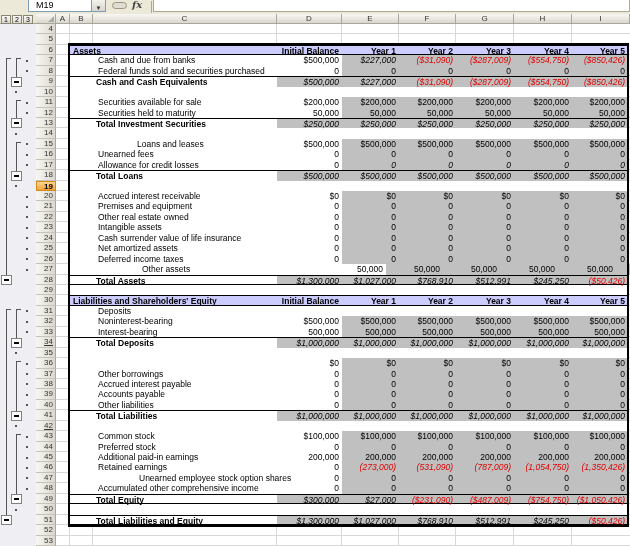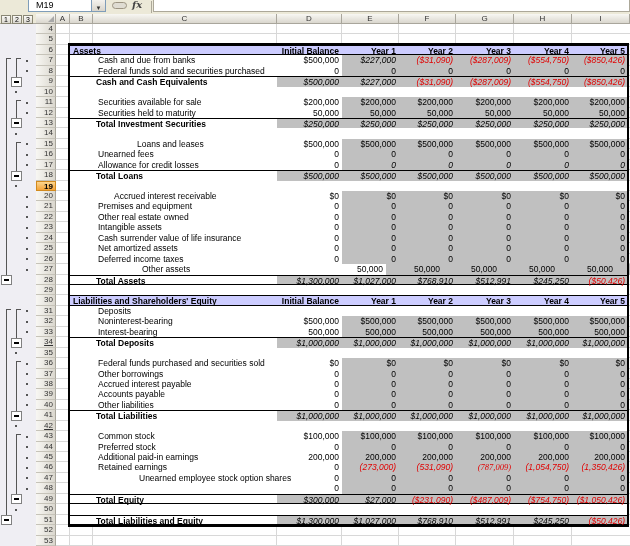--- a/index.html
+++ b/index.html
@@ -349,21 +349,21 @@
         <div class="val i" style="left: 207px; width: 62px;">$500,000</div>
         <div class="val i" style="left: 272px; width: 54px;">$500,000</div>
         <div class="val i" style="left: 329px; width: 54px;">$500,000</div>
         <div class="val i" style="left: 386px; width: 55px;">$500,000</div>
         <div class="val i" style="left: 444px; width: 55px;">$500,000</div>
         <div class="val i" style="left: 502px; width: 53px;">$500,000</div>
       </div>
       <div class="trow" style="top: 135.72px;"></div>
       <div class="trow" style="top: 146.16px;">
         <div class="bgband" style="left: 272px; right: 0px;"></div>
-        <div class="lbl" style="left: 44px;">Accrued interest receivable</div>
+        <div class="lbl" style="left: 28px;">Accrued interest receivable</div>
         <div class="val" style="left: 207px; width: 62px;">$0</div>
         <div class="val" style="left: 272px; width: 54px;">$0</div>
         <div class="val" style="left: 329px; width: 54px;">$0</div>
         <div class="val" style="left: 386px; width: 55px;">$0</div>
         <div class="val" style="left: 444px; width: 55px;">$0</div>
         <div class="val" style="left: 502px; width: 53px;">$0</div>
       </div>
       <div class="trow" style="top: 156.6px;">
         <div class="bgband" style="left: 272px; right: 0px;"></div>
         <div class="lbl" style="left: 28px;">Premises and equipment</div>
@@ -483,21 +483,20 @@
         <div class="val i" style="left: 207px; width: 62px;">$1,000,000</div>
         <div class="val i" style="left: 272px; width: 54px;">$1,000,000</div>
         <div class="val i" style="left: 329px; width: 54px;">$1,000,000</div>
         <div class="val i" style="left: 386px; width: 55px;">$1,000,000</div>
         <div class="val i" style="left: 444px; width: 55px;">$1,000,000</div>
         <div class="val i" style="left: 502px; width: 53px;">$1,000,000</div>
       </div>
       <div class="trow" style="top: 302.76px;"></div>
       <div class="trow" style="top: 313.2px;">
         <div class="bgband" style="left: 272px; right: 0px;"></div>
-        <div class="lbl" style="left: 28px;">Federal funds purchased and securities sold</div>
         <div class="val" style="left: 207px; width: 62px;">$0</div>
         <div class="val" style="left: 272px; width: 54px;">$0</div>
         <div class="val" style="left: 329px; width: 54px;">$0</div>
         <div class="val" style="left: 386px; width: 55px;">$0</div>
         <div class="val" style="left: 444px; width: 55px;">$0</div>
         <div class="val" style="left: 502px; width: 53px;">$0</div>
       </div>
       <div class="trow" style="top: 323.64px;">
         <div class="bgband" style="left: 272px; right: 0px;"></div>
         <div class="lbl" style="left: 28px;">Other borrowings</div>
@@ -578,36 +577,37 @@
         <div class="val" style="left: 386px; width: 55px;">200,000</div>
         <div class="val" style="left: 444px; width: 55px;">200,000</div>
         <div class="val" style="left: 502px; width: 53px;">200,000</div>
       </div>
       <div class="trow" style="top: 417.6px;">
         <div class="bgband" style="left: 272px; right: 0px;"></div>
         <div class="lbl" style="left: 28px;">Retained earnings</div>
         <div class="val" style="left: 207px; width: 62px;">0</div>
         <div class="val neg i" style="left: 272px; width: 54px;">(273,000)</div>
         <div class="val neg i" style="left: 329px; width: 54px;">(531,090)</div>
-        <div class="val neg i" style="left: 386px; width: 55px; font-family: Liberation Serif, serif;">(787,009)</div>
+        <div class="val neg i" style="left: 386px; width: 55px;">(787,009)</div>
         <div class="val neg i" style="left: 444px; width: 55px;">(1,054,750)</div>
         <div class="val neg i" style="left: 502px; width: 53px;">(1,350,426)</div>
       </div>
       <div class="trow" style="top: 428.04px;">
         <div class="bgband" style="left: 272px; right: 0px;"></div>
         <div class="lbl" style="left: 28px; padding-left: 41px;">Unearned employee stock option shares</div>
         <div class="val" style="left: 207px; width: 62px;">0</div>
         <div class="val" style="left: 272px; width: 54px;">0</div>
         <div class="val" style="left: 329px; width: 54px;">0</div>
         <div class="val" style="left: 386px; width: 55px;">0</div>
         <div class="val" style="left: 444px; width: 55px;">0</div>
         <div class="val" style="left: 502px; width: 53px;">0</div>
       </div>
       <div class="trow" style="top: 438.48px;">
         <div class="bgband" style="left: 272px; right: 0px;"></div>
+        <div class="lbl" style="left: 28px;">Accumulated other comprehensive income</div>
         <div class="val" style="left: 207px; width: 62px;">0</div>
         <div class="val" style="left: 272px; width: 54px;">0</div>
         <div class="val" style="left: 329px; width: 54px;">0</div>
         <div class="val" style="left: 386px; width: 55px;">0</div>
         <div class="val" style="left: 444px; width: 55px;">0</div>
         <div class="val" style="left: 502px; width: 53px;">0</div>
       </div>
       <div class="trow r-grand" style="top: 448.92px;">
         <div class="bgband" style="left: 207px; right: 0px;"></div>
         <div class="lbl b" style="left: 26px;">Total Equity</div>

